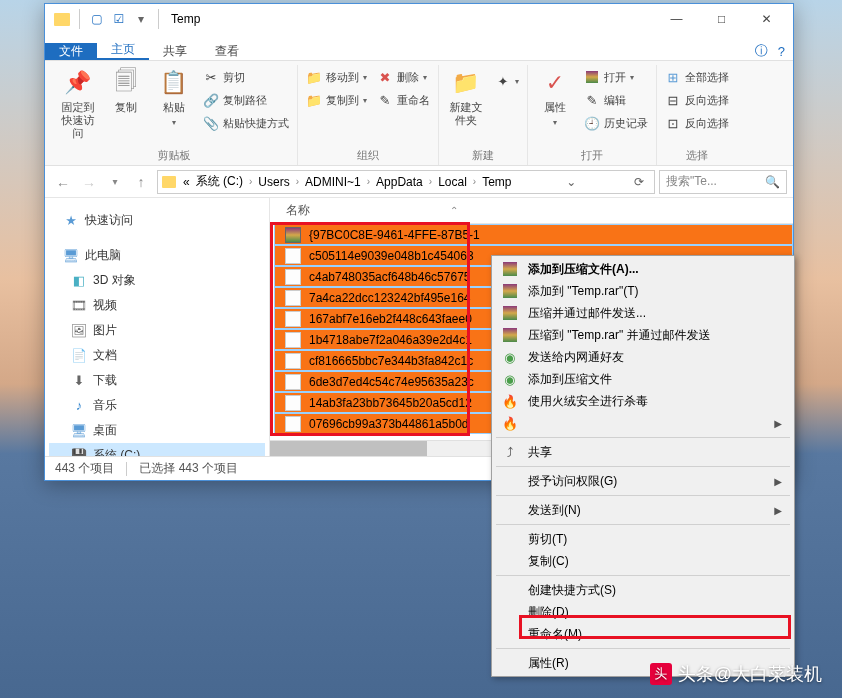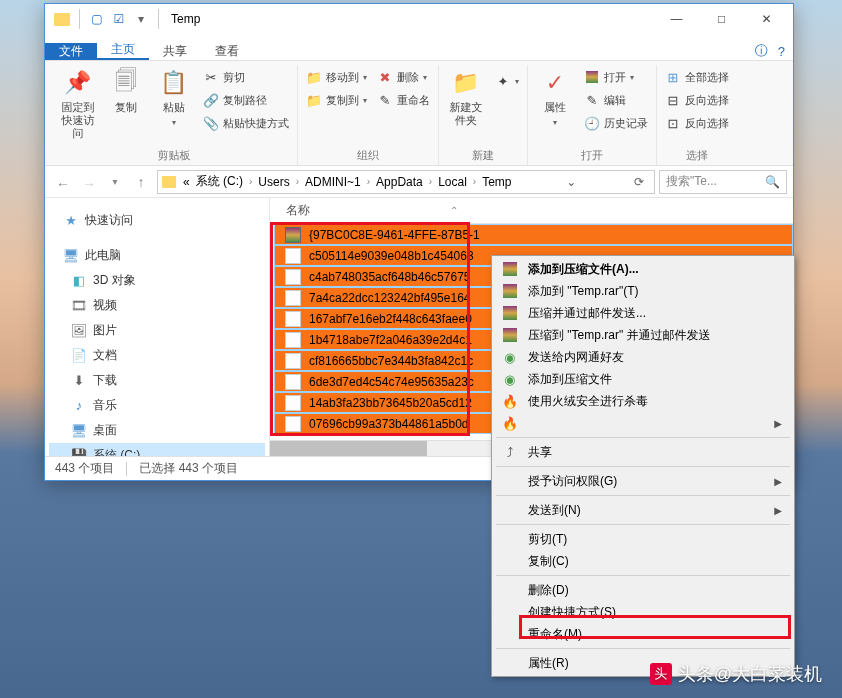--- a/index.html
+++ b/index.html
@@ -437,25 +437,25 @@
       <span class="cm-ico"></span>
       <span class="cm-label">剪切(T)</span>
     </div>
   <div class="cm-item">
       <span class="cm-ico"></span>
       <span class="cm-label">复制(C)</span>
     </div>
   <div class="cm-sep"></div>
   <div class="cm-item">
       <span class="cm-ico"></span>
+      <span class="cm-label">创建快捷方式(S)</span>
+    </div>
+  <div class="cm-item">
+      <span class="cm-ico"></span>
       <span class="cm-label">删除(D)</span>
-    </div>
-  <div class="cm-item">
-      <span class="cm-ico"></span>
-      <span class="cm-label">创建快捷方式(S)</span>
     </div>
   <div class="cm-item">
       <span class="cm-ico"></span>
       <span class="cm-label">重命名(M)</span>
     </div>
   <div class="cm-sep"></div>
   <div class="cm-item">
       <span class="cm-ico"></span>
       <span class="cm-label">属性(R)</span>
     </div>

